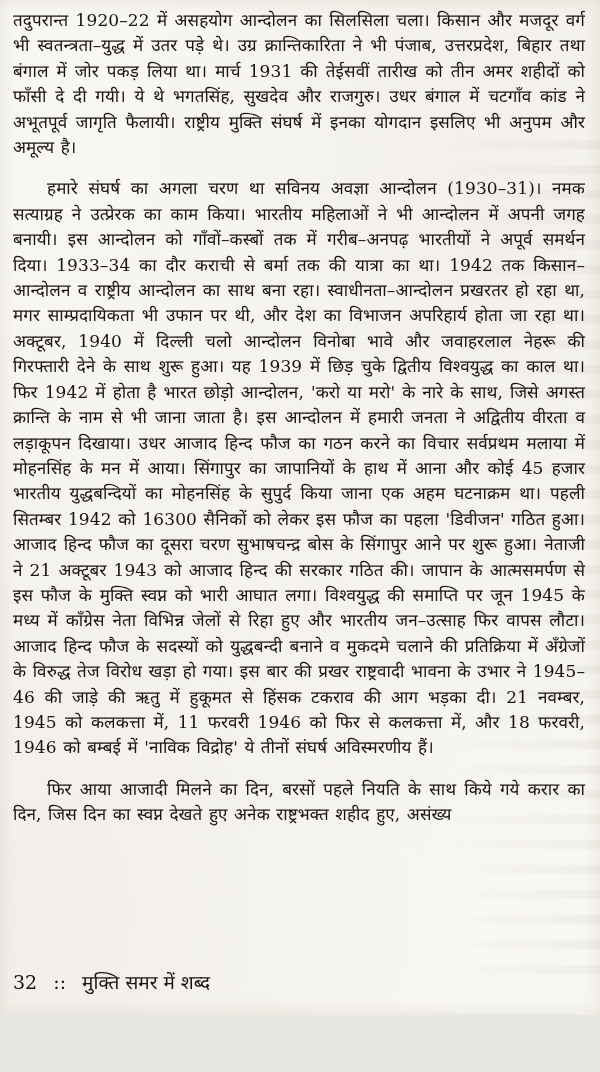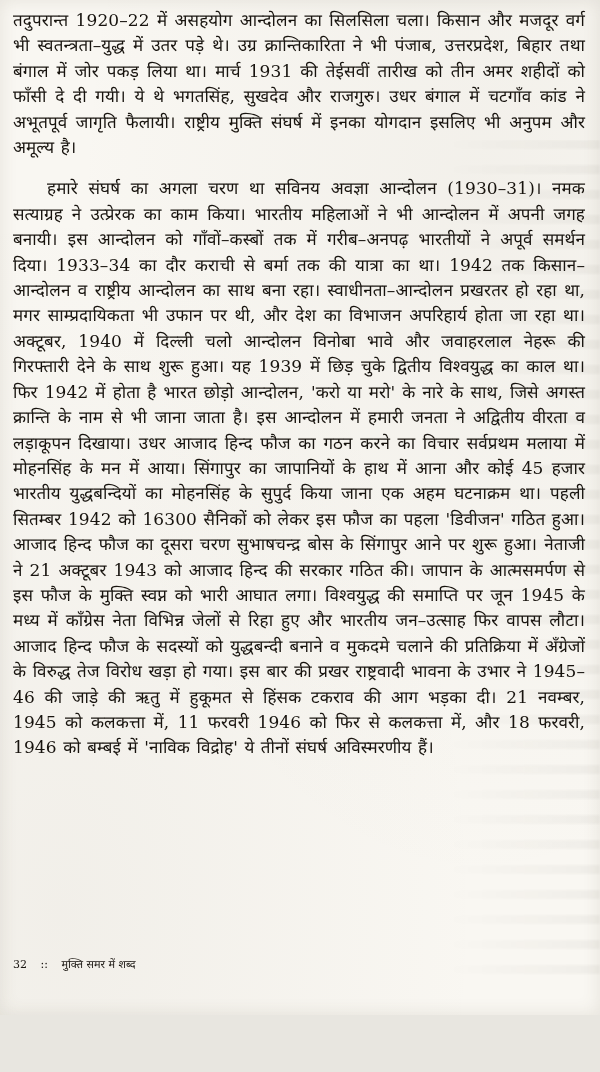--- a/index.html
+++ b/index.html
@@ -36,22 +36,22 @@
     letter-spacing: 0.1px;
     word-spacing: 1px;
   }
   .text-block p.indent {
     text-indent: 34px;
     margin-top: 16px;
   }
   .page-footer {
     position: absolute;
     left: 13px;
-    bottom: 38px;
-    font-size: 11px;
+    bottom: 20px;
+    font-size: 19px;
     line-height: 25px;
     white-space: nowrap;
   }
   .page-footer .page-number {
     display: inline-block;
     margin-right: 10px;
   }
   .page-footer .footer-sep {
     display: inline-block;
     margin-right: 10px;
@@ -81,20 +81,21 @@
 </head>
 <body>
 
 <div class="page">
 
   <div class="bleed"></div>
 
   <div class="text-block">
     <p>तदुपरान्त 1920–22 में असहयोग आन्दोलन का सिलसिला चला। किसान और मजदूर वर्ग भी स्वतन्त्रता–युद्ध में उतर पड़े थे। उग्र क्रान्तिकारिता ने भी पंजाब, उत्तरप्रदेश, बिहार तथा बंगाल में जोर पकड़ लिया था। मार्च 1931 की तेईसवीं तारीख को तीन अमर शहीदों को फाँसी दे दी गयी। ये थे भगतसिंह, सुखदेव और राजगुरु। उधर बंगाल में चटगाँव कांड ने अभूतपूर्व जागृति फैलायी। राष्ट्रीय मुक्ति संघर्ष में इनका योगदान इसलिए भी अनुपम और अमूल्य है।</p>
     <p class="indent">हमारे संघर्ष का अगला चरण था सविनय अवज्ञा आन्दोलन (1930–31)। नमक सत्याग्रह ने उत्प्रेरक का काम किया। भारतीय महिलाओं ने भी आन्दोलन में अपनी जगह बनायी। इस आन्दोलन को गाँवों–कस्बों तक में गरीब–अनपढ़ भारतीयों ने अपूर्व समर्थन दिया। 1933–34 का दौर कराची से बर्मा तक की यात्रा का था। 1942 तक किसान–आन्दोलन व राष्ट्रीय आन्दोलन का साथ बना रहा। स्वाधीनता–आन्दोलन प्रखरतर हो रहा था, मगर साम्प्रदायिकता भी उफान पर थी, और देश का विभाजन अपरिहार्य होता जा रहा था। अक्टूबर, 1940 में दिल्ली चलो आन्दोलन विनोबा भावे और जवाहरलाल नेहरू की गिरफ्तारी देने के साथ शुरू हुआ। यह 1939 में छिड़ चुके द्वितीय विश्वयुद्ध का काल था। फिर 1942 में होता है भारत छोड़ो आन्दोलन, 'करो या मरो' के नारे के साथ, जिसे अगस्त क्रान्ति के नाम से भी जाना जाता है। इस आन्दोलन में हमारी जनता ने अद्वितीय वीरता व लड़ाकूपन दिखाया। उधर आजाद हिन्द फौज का गठन करने का विचार सर्वप्रथम मलाया में मोहनसिंह के मन में आया। सिंगापुर का जापानियों के हाथ में आना और कोई 45 हजार भारतीय युद्धबन्दियों का मोहनसिंह के सुपुर्द किया जाना एक अहम घटनाक्रम था। पहली सितम्बर 1942 को 16300 सैनिकों को लेकर इस फौज का पहला 'डिवीजन' गठित हुआ। आजाद हिन्द फौज का दूसरा चरण सुभाषचन्द्र बोस के सिंगापुर आने पर शुरू हुआ। नेताजी ने 21 अक्टूबर 1943 को आजाद हिन्द की सरकार गठित की। जापान के आत्मसमर्पण से इस फौज के मुक्ति स्वप्न को भारी आघात लगा। विश्वयुद्ध की समाप्ति पर जून 1945 के मध्य में काँग्रेस नेता विभिन्न जेलों से रिहा हुए और भारतीय जन–उत्साह फिर वापस लौटा। आजाद हिन्द फौज के सदस्यों को युद्धबन्दी बनाने व मुकदमे चलाने की प्रतिक्रिया में अँग्रेजों के विरुद्ध तेज विरोध खड़ा हो गया। इस बार की प्रखर राष्ट्रवादी भावना के उभार ने 1945–46 की जाड़े की ऋतु में हुकूमत से हिंसक टकराव की आग भड़का दी। 21 नवम्बर, 1945 को कलकत्ता में, 11 फरवरी 1946 को फिर से कलकत्ता में, और 18 फरवरी, 1946 को बम्बई में 'नाविक विद्रोह' ये तीनों संघर्ष अविस्मरणीय हैं।</p>
+    <p class="indent">फिर आया आजादी मिलने का दिन, बरसों पहले नियति के साथ किये गये करार का दिन, जिस दिन का स्वप्न देखते हुए अनेक राष्ट्रभक्त शहीद हुए, असंख्य</p>
   </div>
 
   <div class="page-footer">
     <span class="page-number">32</span>
     <span class="footer-sep">::</span>
     <span class="footer-title">मुक्ति समर में शब्द</span>
   </div>
 
 </div>
 

